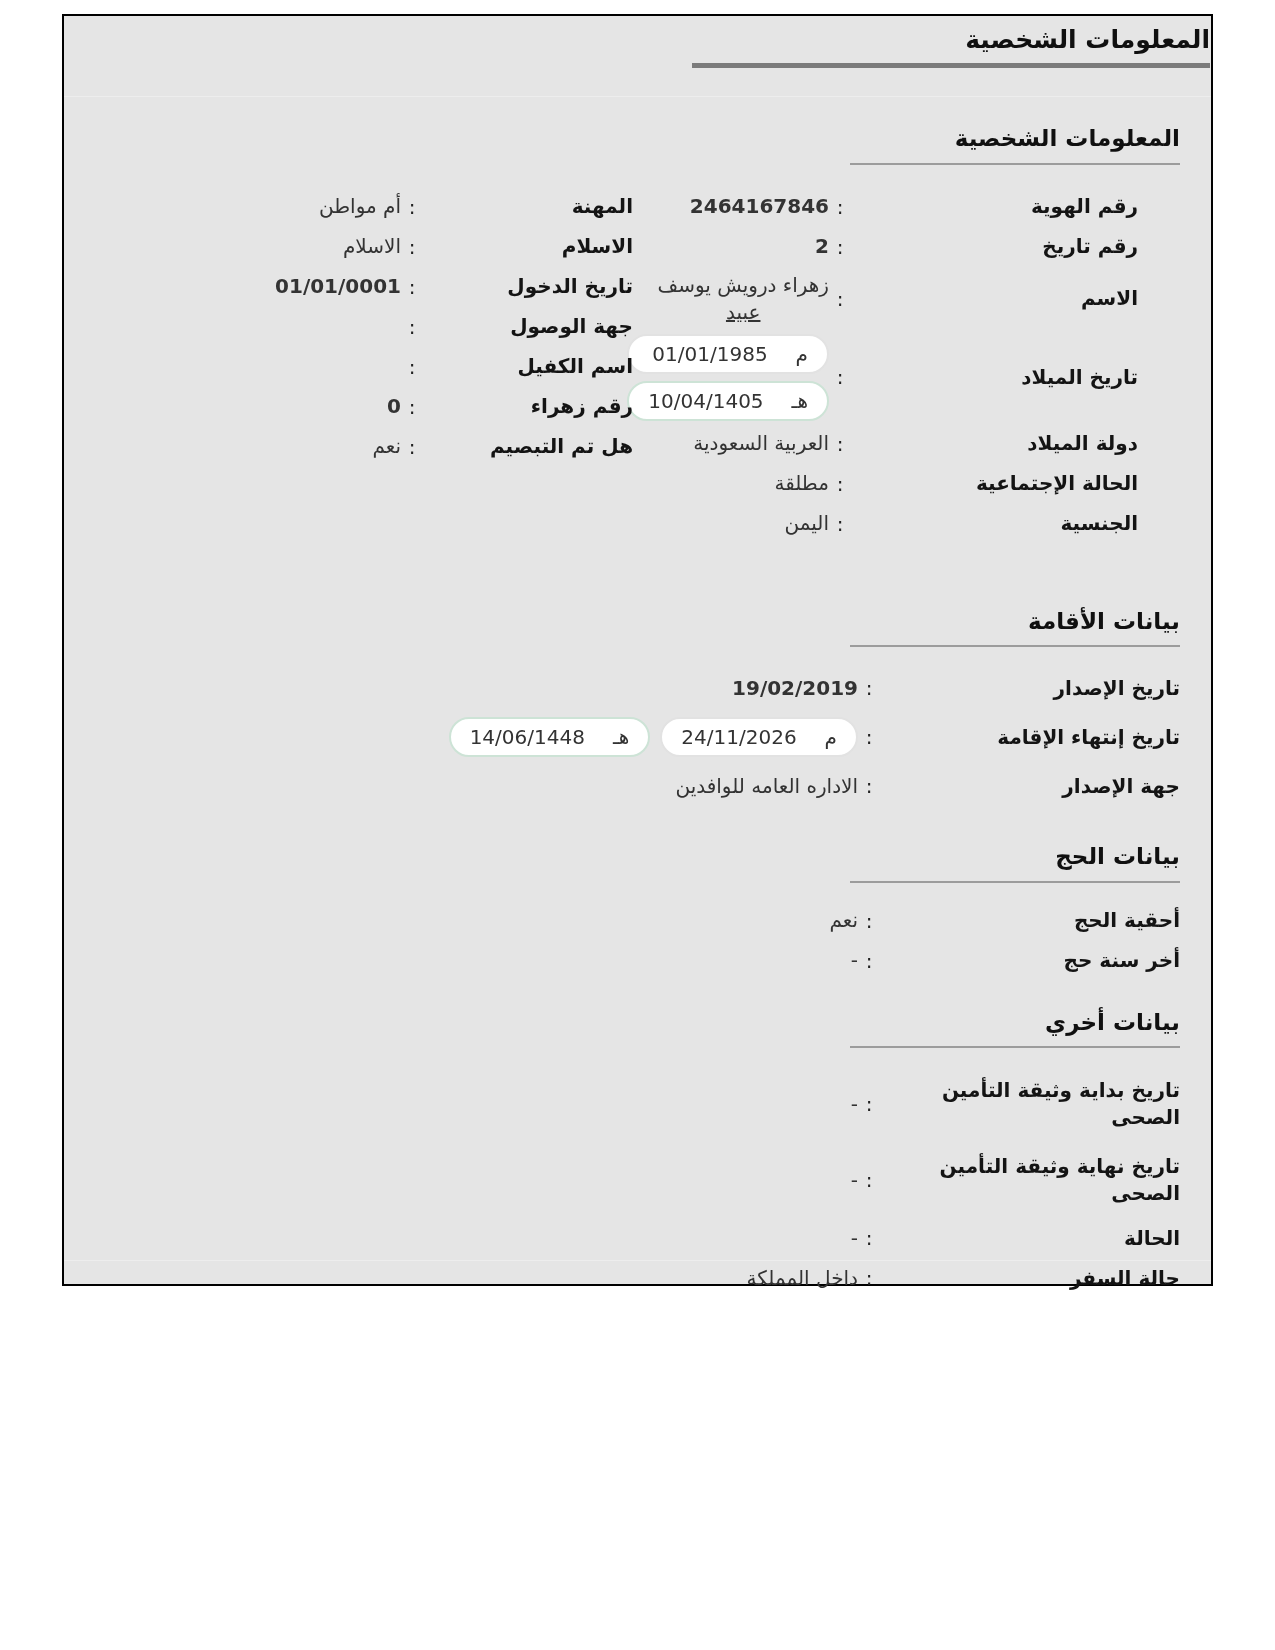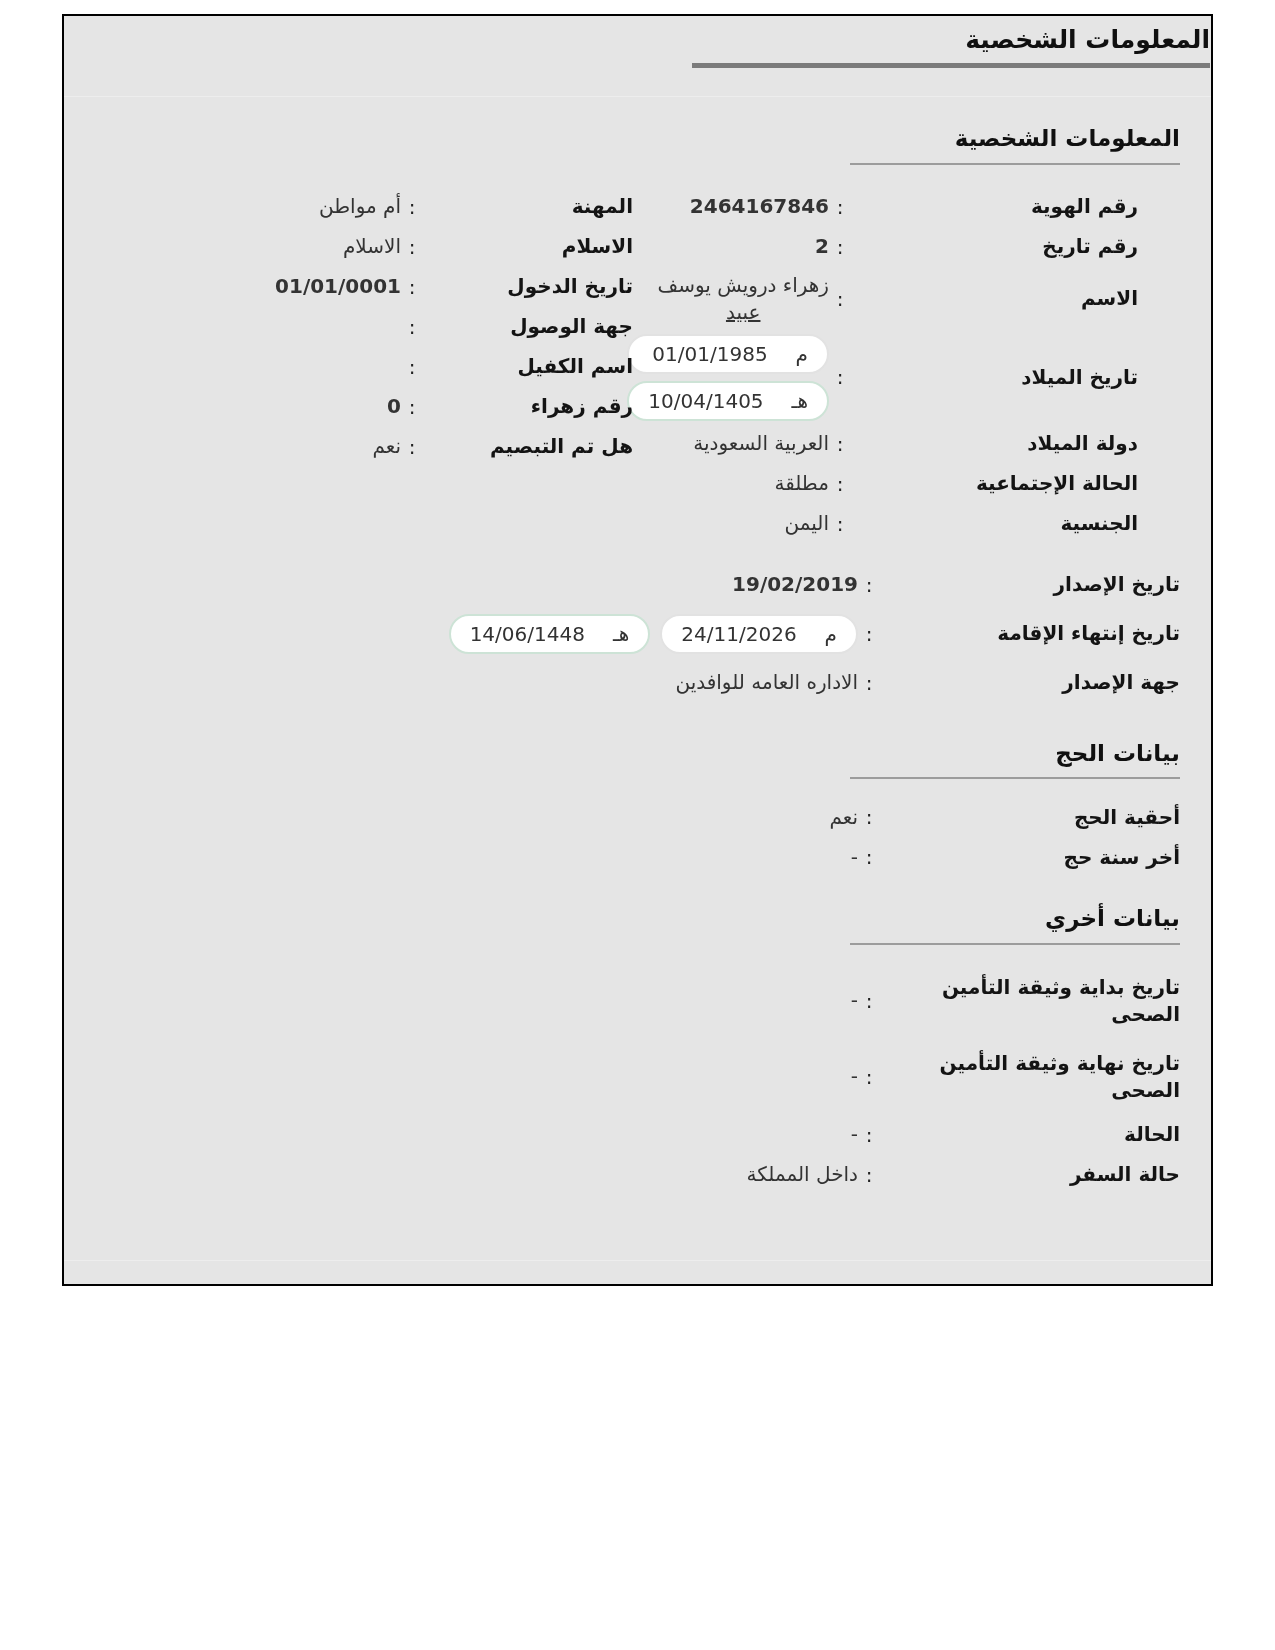--- a/index.html
+++ b/index.html
@@ -161,20 +161,24 @@
           <span class="val num">0</span>
         </div>
         <div class="row">
           <span class="lbl">هل تم التبصيم</span>
           <span class="colon">:</span>
           <span class="val">نعم</span>
         </div>
       </div>
     </div>
 
+    <div class="section-head" style="margin-top:64px;">
+      <div class="section-title">بيانات الأقامة</div>
+      <div class="section-rule"></div>
+    </div>
     <div class="wide-rows">
       <div class="row" style="min-height:46px;">
         <span class="lbl">تاريخ الإصدار</span>
         <span class="colon">:</span>
         <span class="val num">19/02/2019</span>
       </div>
       <div class="row pillrow">
         <span class="lbl">تاريخ إنتهاء الإقامة</span>
         <span class="colon">:</span>
         <span class="pill-row">

